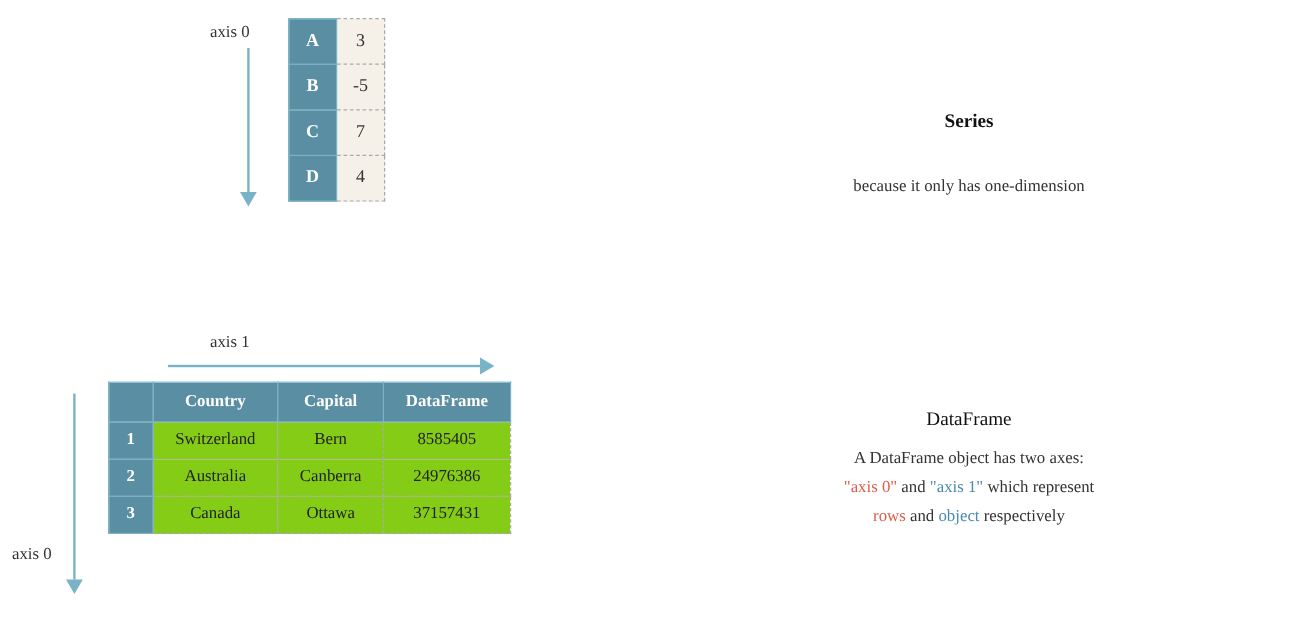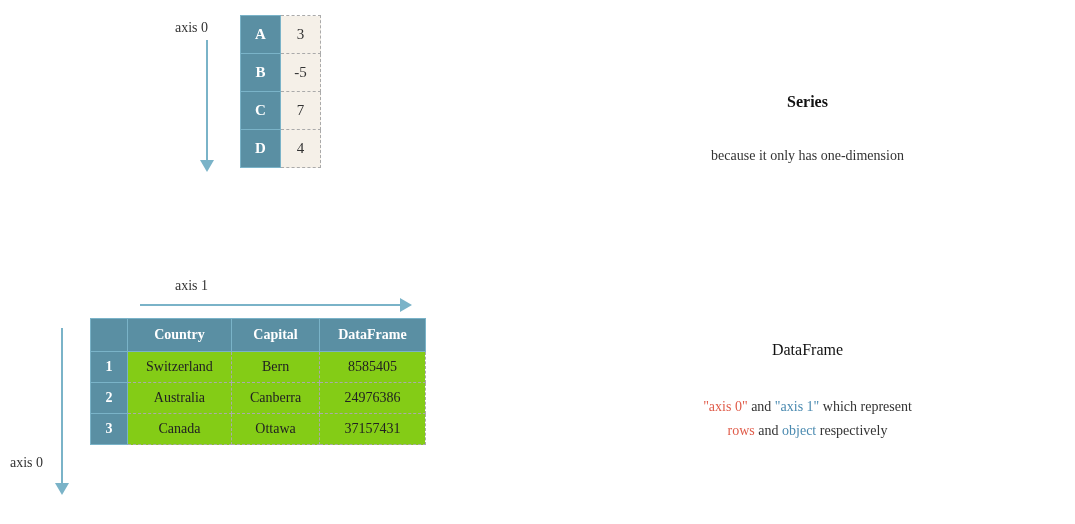--- a/index.html
+++ b/index.html
@@ -351,19 +351,19 @@
             <td>Ottawa</td>
             <td>37157431</td>
           </tr>
         </tbody>
       </table>
     </div>
 
     <div class="dataframe-text">
       <div class="dataframe-title">DataFrame</div>
       <div class="dataframe-desc">
-        <br>
+        <span>A DataFrame object has two axes:</span><br>
         <span class="highlight-red">"axis 0"</span><span> and </span><span class="highlight-blue">"axis 1"</span><span> which represent</span><br>
         <span class="highlight-red">rows</span><span> and </span><span class="highlight-blue">object</span><span> respectively</span>
       </div>
     </div>
   </div>
 </div>
 
 </body></html>

